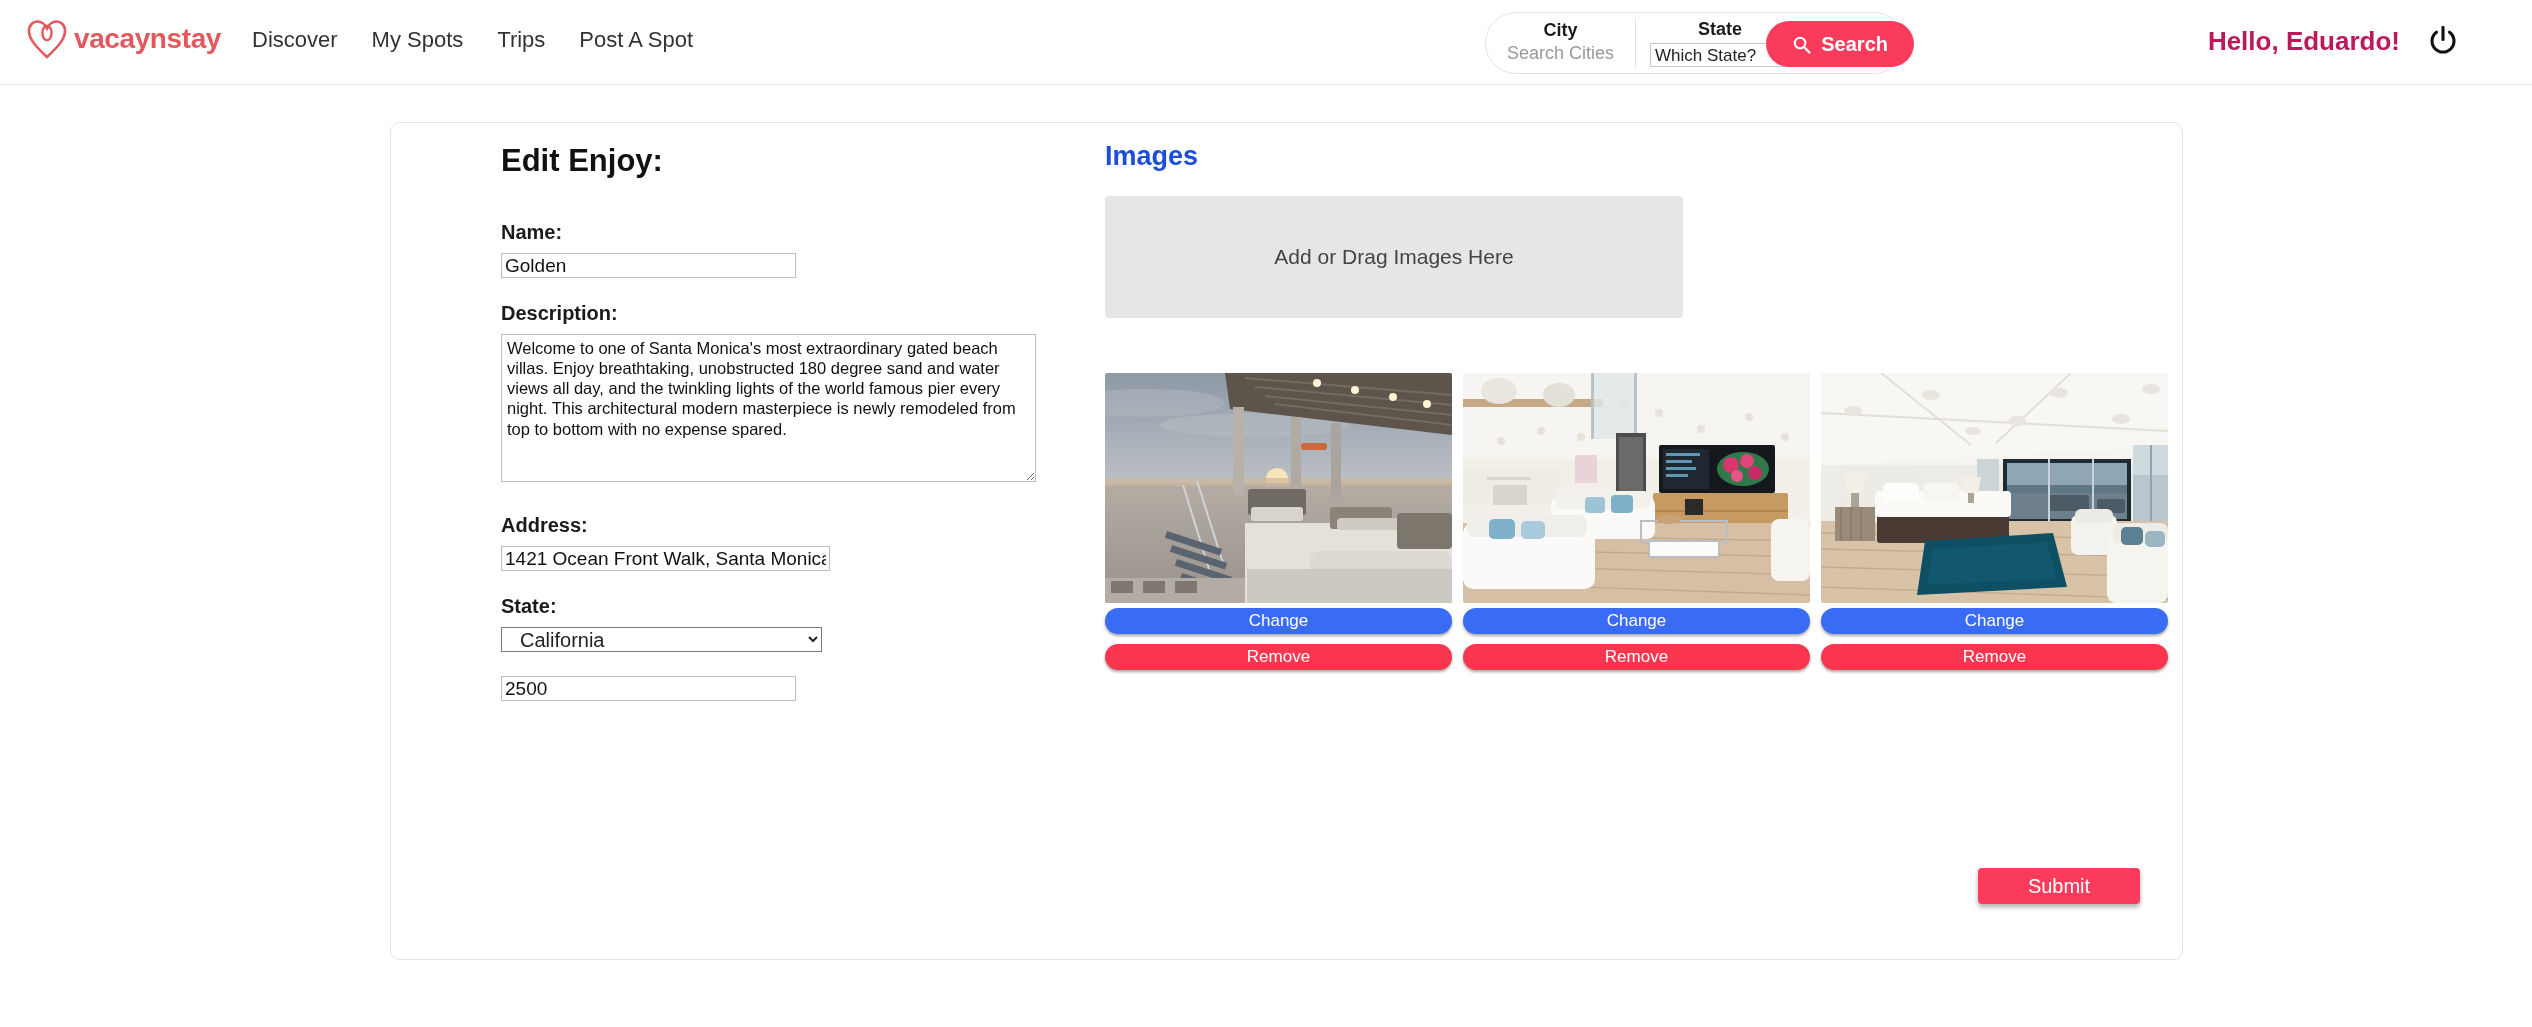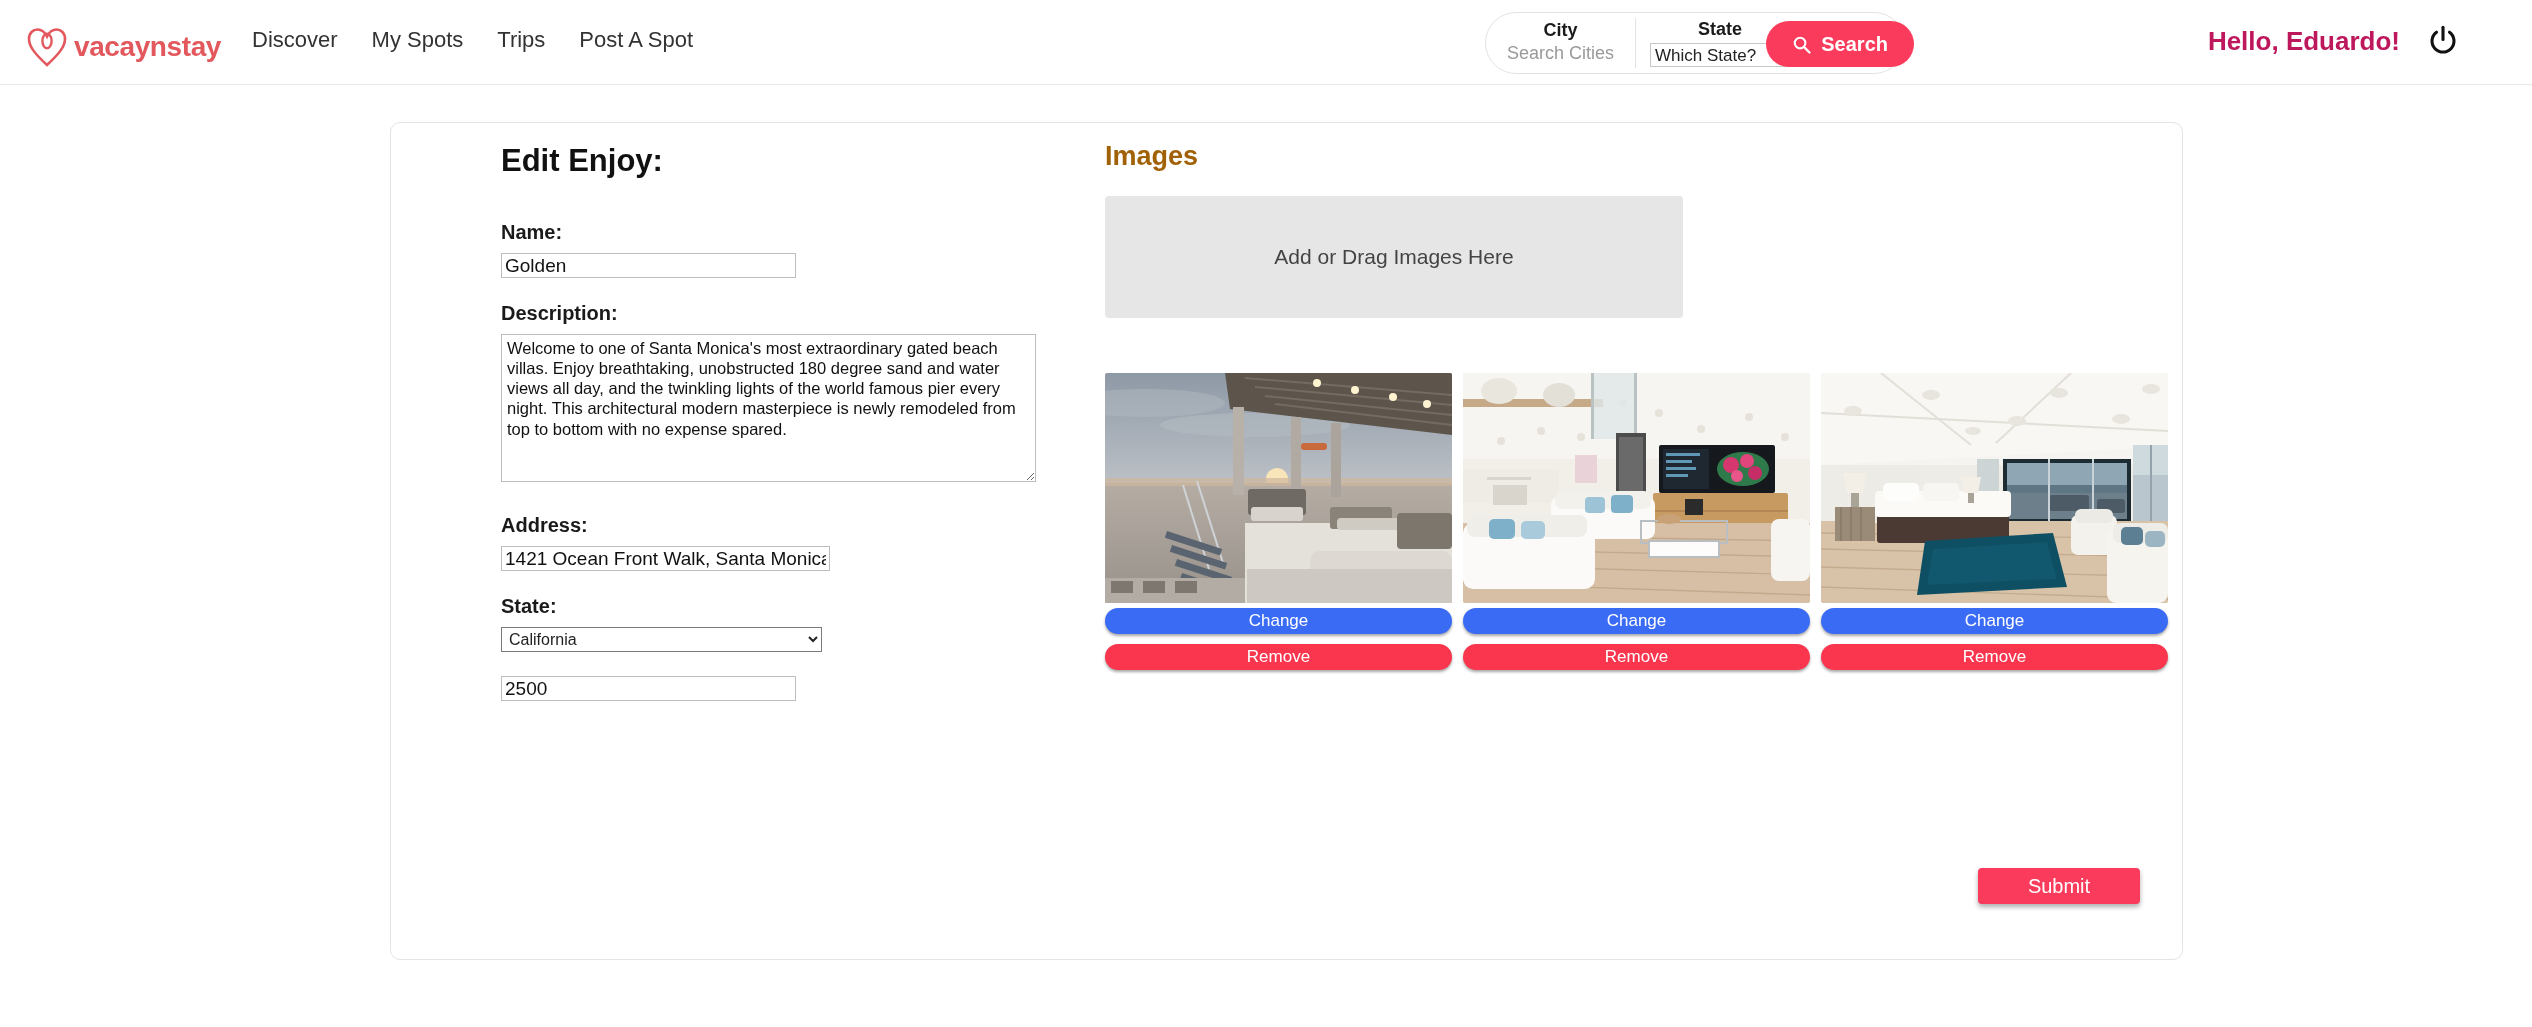--- a/index.html
+++ b/index.html
@@ -11,21 +11,21 @@
   }
 
   
   .header {
     position: absolute; top: 0; left: 0;
     width: 2532px; height: 85px;
     background: #ffffff;
     border-bottom: 1px solid #e8e8e8;
   }
   .logo-wrap {
-    position: absolute; left: 24px; top: 24px;
+    position: absolute; left: 24px; top: 16px;
     display: flex; align-items: center; gap: 4px;
   }
   .logo-mark { width: 46px; height: 46px; display: block; }
   .logo-text {
     font-size: 28px; font-weight: bold; color: #e2585c;
     letter-spacing: -0.4px;
   }
   .nav {
     position: absolute; left: 252px; top: 27px;
     display: flex; align-items: center; gap: 34px;
@@ -110,30 +110,30 @@
     width: 535px; height: 148px;
     border: 1px solid #bdbdbd; background: #fff;
     font-size: 16.5px; line-height: 1.22;
     font-family: "Liberation Sans", sans-serif;
     color: #111; padding: 3px 5px; resize: both;
     overflow: hidden; outline: none; border-radius: 0;
   }
   .select-input {
     width: 321px; height: 25px;
     border: 1px solid #7a7a7a; background: #fff;
-    font-size: 16px; font-family: "Liberation Sans", sans-serif;
-    color: #222; padding-left: 3px; border-radius: 0;
+    font-size: 20px; font-family: "Liberation Sans", sans-serif;
+    color: #222; padding-left: 14px; border-radius: 0;
   }
   .field-desc { margin-bottom: 28px; }
   .field-address .text-input { width: 329px; }
 
   
   .images-col { position: absolute; left: 714px; top: 18px; width: 1060px; }
   .images-title {
-    font-size: 27px; font-weight: bold; color: #a16207;
+    font-size: 27px; font-weight: bold; color: #1d4ed8;
     margin-bottom: 24px;
   }
   .dropzone {
     width: 578px; height: 122px;
     background: #e6e6e6; border-radius: 4px;
     display: flex; align-items: center; justify-content: center;
     font-size: 21px; color: #444;
     cursor: pointer;
   }
   .thumb-row {

